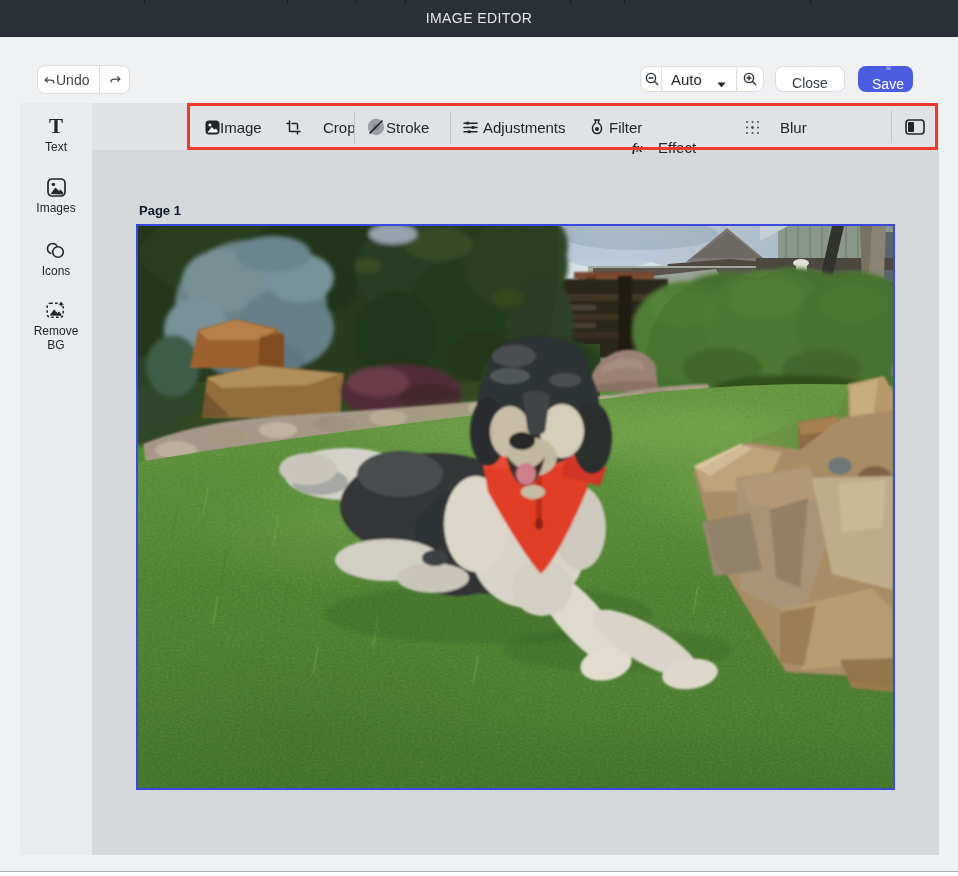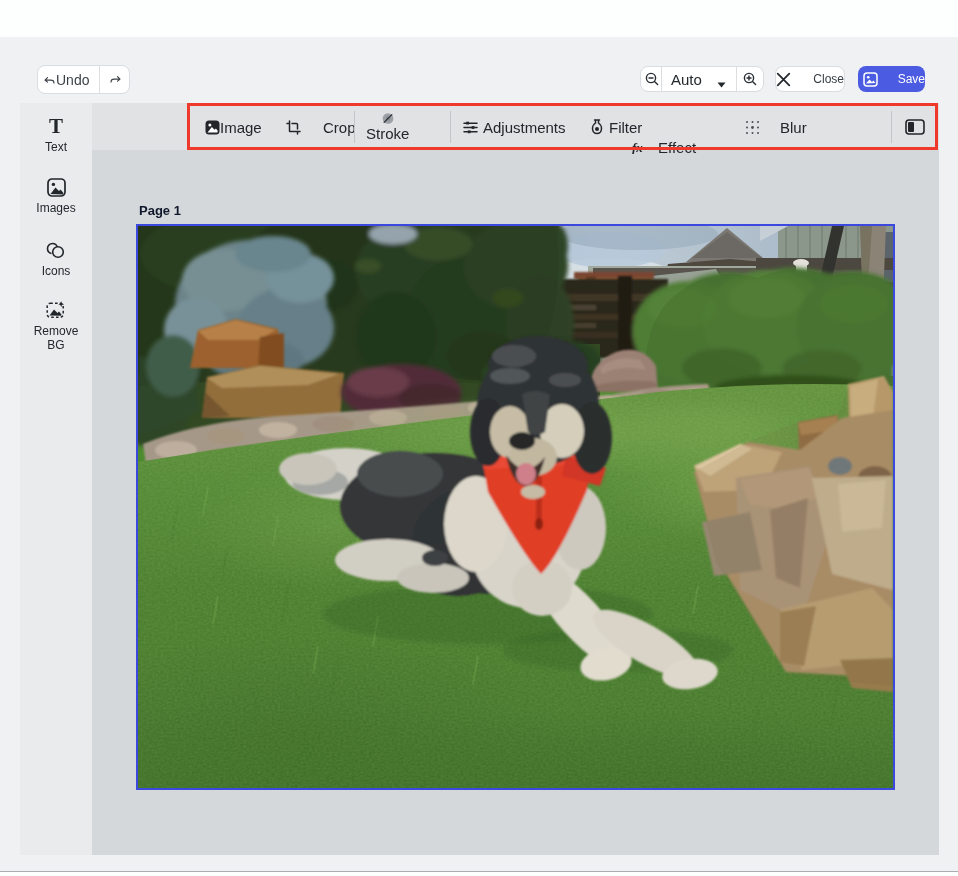--- a/index.html
+++ b/index.html
@@ -12,28 +12,28 @@
 #topbar { left:0; top:0; width:958px; height:37px; background:#2b3036; }
 #topbar .tick { position:absolute; top:0; width:1px; height:3px; background:#16191c; }
 #title { width:100%; text-align:center; top:10px; font-size:14px; color:#e3e6e9; letter-spacing:.4px; }
 
 
 #pagebg { left:0; top:37px; width:958px; height:835px; background:#eff1f3; border-bottom:1px solid #a9aeb3; }
 #below { left:0; top:873px; width:958px; height:3px; background:#fdfefe; }
 
 
 .btn { position:absolute; background:#fff; border:1px solid #d9dce0; border-radius:8px;
-  color:#363c42; font-size:12px; display:flex; align-items:center; justify-content:space-between; }
+  color:#363c42; font-size:14px; display:flex; align-items:center; justify-content:flex-end;flex-direction:column; }
 #undoGroup { left:37px; top:65px; width:93px; height:29px; }
 #undoDivider { left:99px; top:65px; width:1px; height:29px; background:#dcdfe2; position:absolute; z-index:3;}
 #zoomGroup { left:640px; top:66px; width:124px; height:26px; }
 #zoomDiv1 { left:661px; top:66px; width:1px; height:26px; background:#dcdfe2; position:absolute; z-index:3;}
 #zoomDiv2 { left:736px; top:66px; width:1px; height:26px; background:#dcdfe2; position:absolute; z-index:3;}
 #closeBtn { left:775px; top:66px; width:70px; height:26px; gap:7px; }
-#saveBtn  { left:858px; top:66px; width:67px; height:26px; background:#4b5ce2; border:none; color:#fff; gap:6px; padding-left:5px; }
+#saveBtn  { left:858px; top:66px; width:55px; height:26px; background:#4b5ce2; border:none; color:#fff; gap:6px; padding-left:5px; }
 
 
 #sidebar { left:20px; top:103px; width:72px; height:752px; background:#eaebed; }
 .side-item { position:absolute; width:72px; text-align:center; color:#23282d; font-size:12px; }
 .side-item svg { display:block; margin:0 auto 4px auto; }
 
 
 #canvas { left:92px; top:103px; width:847px; height:752px; background:#d5d8da; }
 #topstrip { left:92px; top:103px; width:847px; height:47px; background:#e0e2e4; }
 #redbox { left:187px; top:103px; width:751px; height:47px; border:3px solid #ee392b; z-index:40; }
@@ -42,20 +42,30 @@
   font-size:15px; color:#22262a; z-index:30; }
 .tsep { position:absolute; top:111px; width:1px; height:32px; background:#c3c6c9; z-index:30;}
 
 #pageLabel { left:139px; top:203px; font-size:13px; font-weight:700; color:#0f172a; }
 #photo { left:136px; top:224px; width:759px; height:566px; border:2px solid #3b49de; background:#4a8a2b; }
 </style>
 </head>
 <body>
 <div id="stage">
   <div class="abs" id="pagebg"></div>
+  <div class="abs" id="topbar">
+    <div class="tick" style="left:144px"></div>
+      <div class="tick" style="left:287px"></div>
+    <div class="tick" style="left:355px"></div>
+      <div class="tick" style="left:405px"></div>
+    <div class="tick" style="left:570px"></div>
+      <div class="tick" style="left:624px"></div>
+    <div class="tick" style="left:810px"></div>
+    <div class="abs" id="title">IMAGE EDITOR</div>
+  </div>
 
   <div class="btn" id="undoGroup"></div>
   <div id="undoDivider"></div>
   <div class="abs" style="left:43px;top:72px;z-index:5;display:flex;align-items:center;gap:0;color:#3c4248;font-size:14px;">
     <svg width="13" height="13" viewBox="0 0 16 16" fill="none" stroke="#3c4248" stroke-width="1.5" stroke-linecap="round" stroke-linejoin="round">
         <path d="M2.5 7.5 L5.5 4.5 M2.5 7.5 L5.5 10 M2.5 7.5 H9.5 C12 7.5 13.5 9 13.5 11"></path>
       </svg>
     <span>Undo</span>
   </div>
   <div class="abs" style="left:109px;top:72px;z-index:5;">
@@ -146,21 +156,21 @@
       </svg>
     <span>Image</span>
   </div>
   <div class="titem" style="left:286px;gap:22px;">
     <svg width="15" height="15" viewBox="0 0 15 15" fill="none" stroke="#22262a" stroke-width="1.5" stroke-linecap="round">
         <path d="M1 3.5 H3.5 M3.5 3.5 V11 C3.5 11 3.5 11.5 4 11.5 H11.5 M3.5 3.5 L3.5 1 M11.5 11.5 V14 M11.5 11.5 H14 M6 3.5 H10.5 C11 3.5 11.5 4 11.5 4.5 V9"></path>
       </svg>
     <span>Crop</span>
   </div>
   <div class="tsep" style="left:354px;"></div>
-  <div class="titem" style="left:366px;flex-direction:column;">
+  <div class="titem" style="left:366px;">
     <svg width="20" height="20" viewBox="0 0 20 20">
         <circle cx="10" cy="10" r="8.2" fill="#9ba1a6"></circle>
         <circle cx="10" cy="10" r="3.6" fill="#868c92"></circle>
         <path d="M4 16 L16 4" stroke="#22262a" stroke-width="1.7" stroke-linecap="round"></path>
       </svg>
     <span>Stroke</span>
   </div>
   <div class="tsep" style="left:450px;"></div>
   <div class="titem" style="left:463px;gap:5px;">
     <svg width="15" height="15" viewBox="0 0 15 15" fill="none" stroke="#22262a" stroke-width="1.5" stroke-linecap="round">

